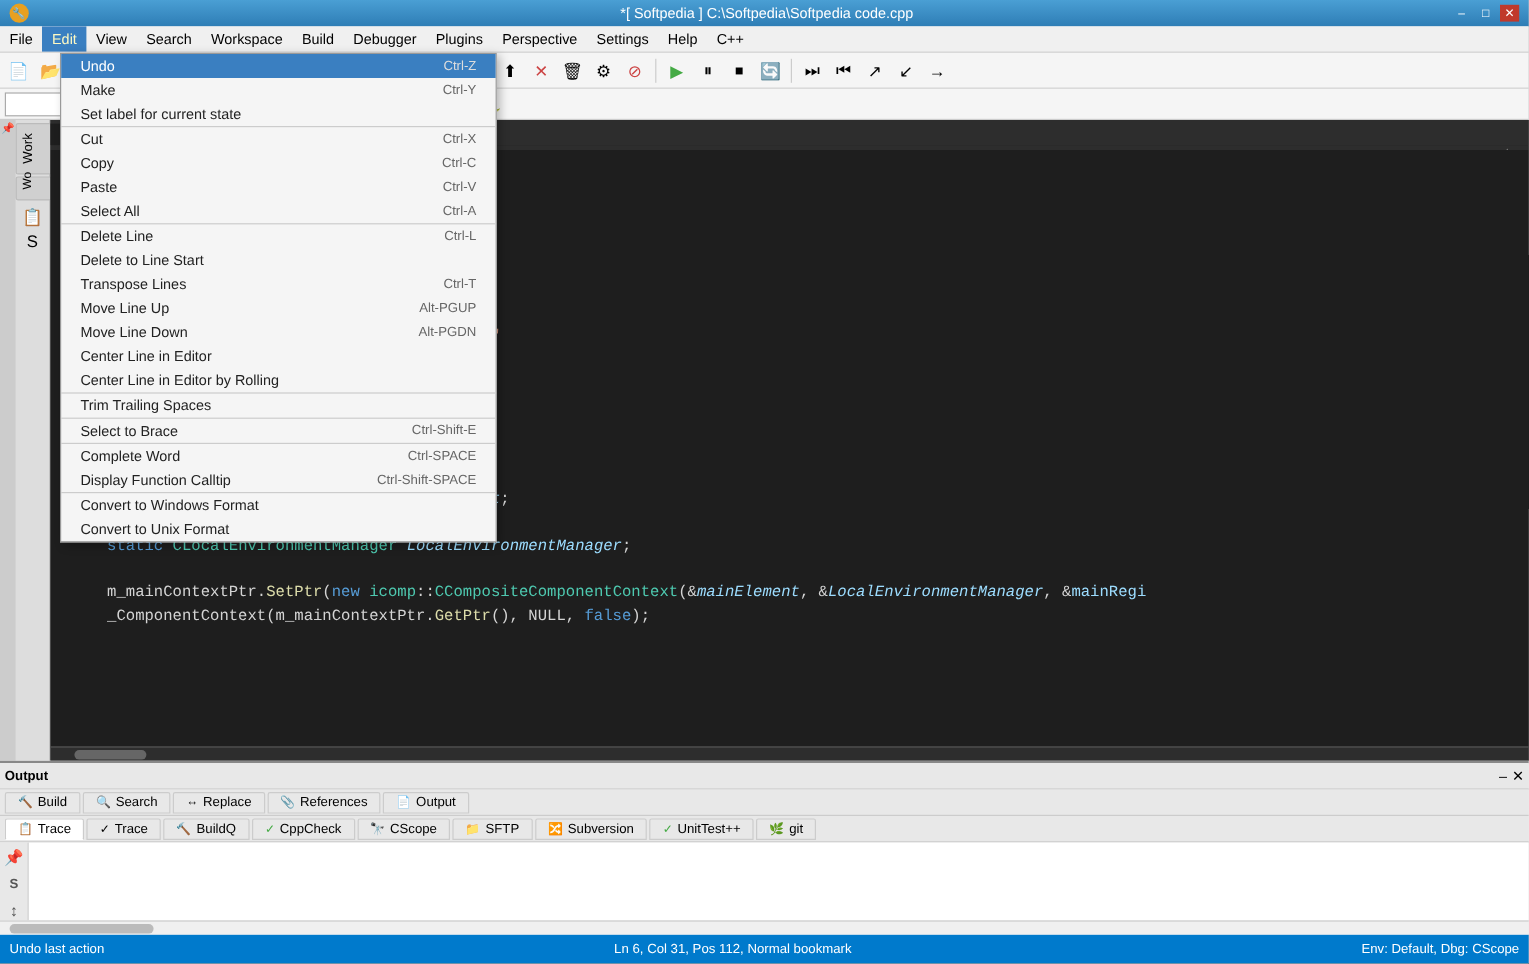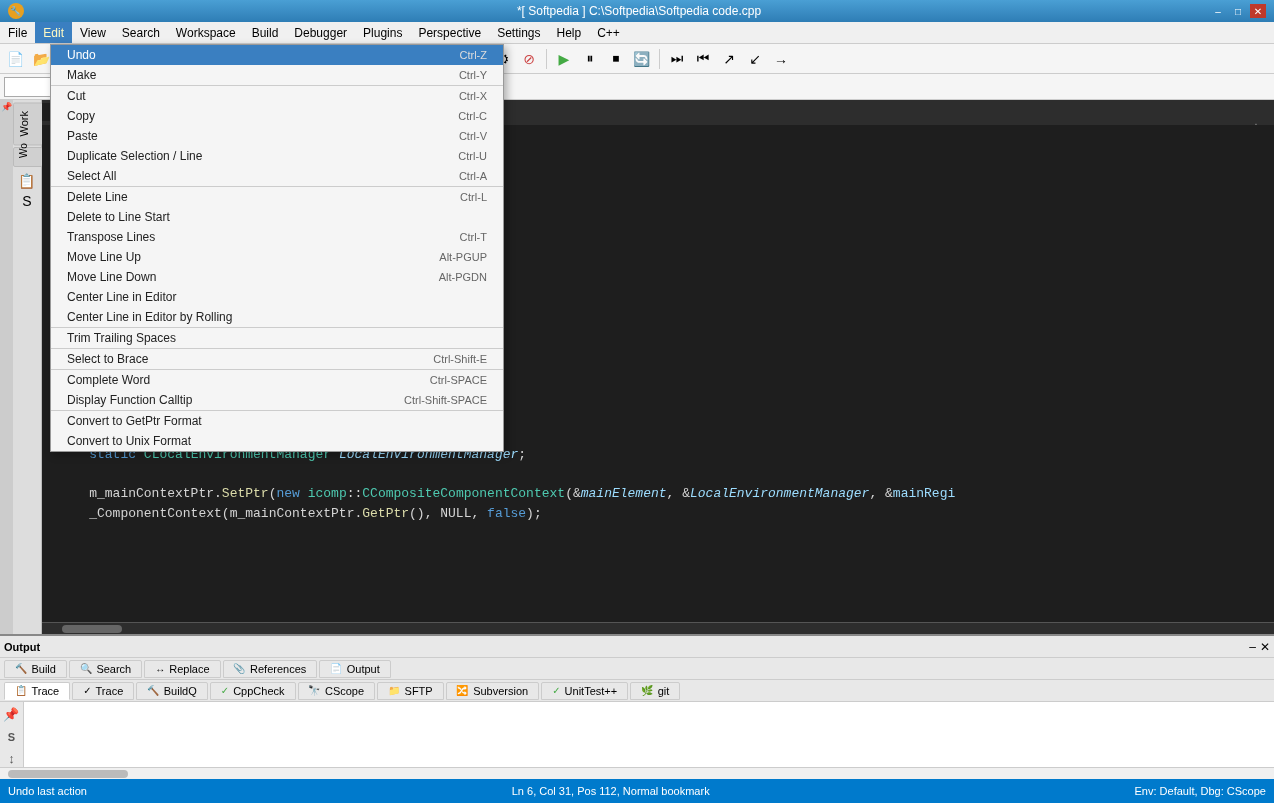--- a/index.html
+++ b/index.html
@@ -180,21 +180,21 @@
       height: 20px;
       font-size: 11px;
       border: 1px solid #aaa;
       background: white;
       padding: 0 4px;
     }
     #edit-menu {
       position: absolute;
       top: 44px;
       left: 50px;
-      width: 454px;
+      width: 364px;
       background: #f5f5f5;
       border: 1px solid #999;
       box-shadow: 3px 3px 8px rgba(0,0,0,0.3);
       z-index: 200;
       font-size: 12px;
     }
     .menu-section { border-top: 1px solid #ccc; }
     .menu-section:first-child { border-top: none; }
     .drop-item {
       display: flex;
@@ -503,40 +503,40 @@
 
   <div class="menu-section">
     <div class="drop-item highlighted">
       <span>Undo</span>
       <span class="shortcut">Ctrl-Z</span>
     </div>
     <div class="drop-item">
       <span>Make</span>
       <span class="shortcut">Ctrl-Y</span>
     </div>
+    <div class="drop-item">
+      <span>Set label for current state</span>
+      <span class="shortcut"></span>
+    </div>
   </div>
 
   <div class="menu-section">
     <div class="drop-item">
       <span>Cut</span>
       <span class="shortcut">Ctrl-X</span>
     </div>
     <div class="drop-item">
       <span>Copy</span>
       <span class="shortcut">Ctrl-C</span>
     </div>
     <div class="drop-item">
       <span>Paste</span>
       <span class="shortcut">Ctrl-V</span>
     </div>
     <div class="drop-item">
-      <span>Duplicate Selection / Line</span>
-      <span class="shortcut">Ctrl-U</span>
-    </div>
-    <div class="drop-item">
       <span>Select All</span>
       <span class="shortcut">Ctrl-A</span>
     </div>
   </div>
 
   <div class="menu-section">
     <div class="drop-item">
       <span>Delete Line</span>
       <span class="shortcut">Ctrl-L</span>
     </div>
@@ -587,21 +587,21 @@
       <span class="shortcut">Ctrl-SPACE</span>
     </div>
     <div class="drop-item">
       <span>Display Function Calltip</span>
       <span class="shortcut">Ctrl-Shift-SPACE</span>
     </div>
   </div>
 
   <div class="menu-section">
     <div class="drop-item">
-      <span>Convert to GetPtr Format</span>
+      <span>Convert to Windows Format</span>
       <span class="shortcut"></span>
     </div>
     <div class="drop-item">
       <span>Convert to Unix Format</span>
       <span class="shortcut"></span>
     </div>
   </div>
 </div>
 
 </body></html>

